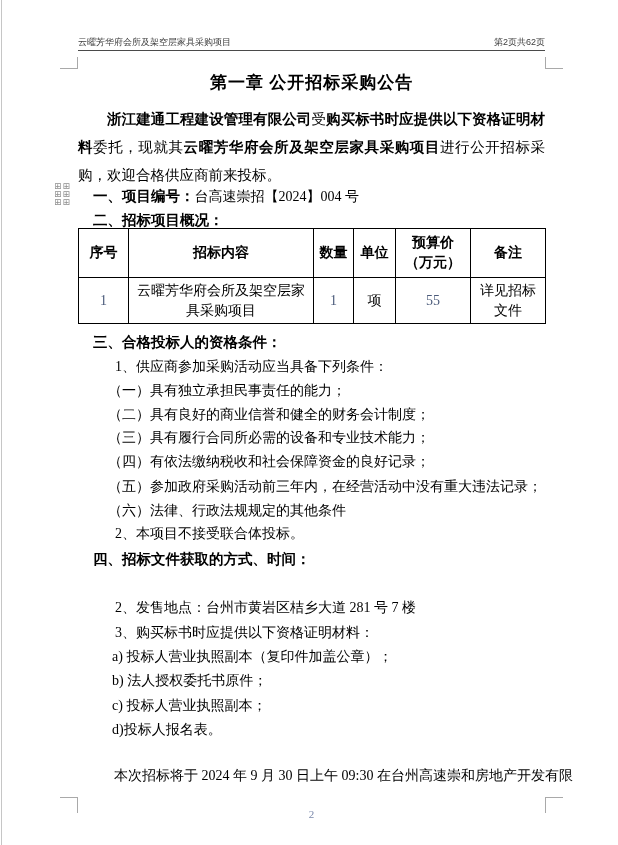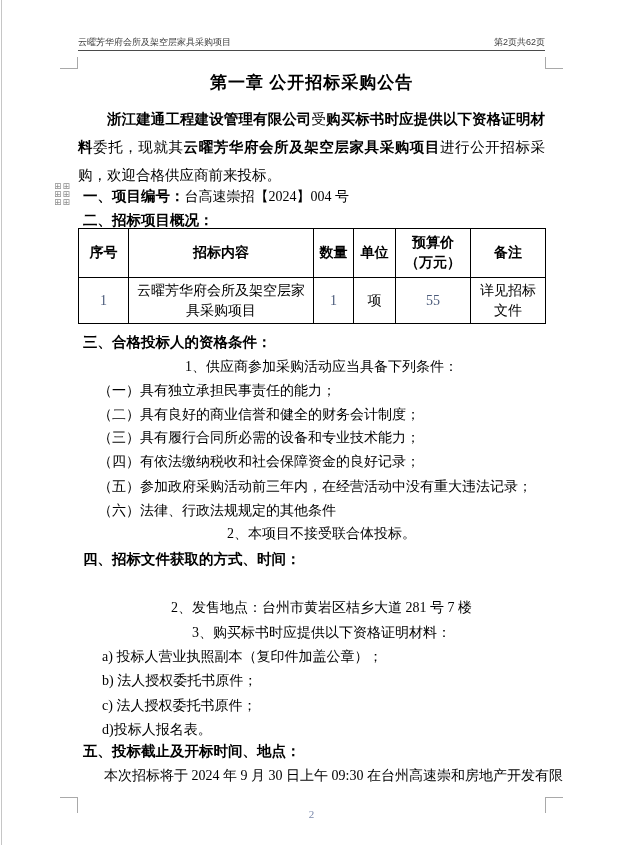--- a/index.html
+++ b/index.html
@@ -28,23 +28,23 @@
     color: #8f8f8f; font-size: 9px; line-height: 8px; letter-spacing: 1px;
     font-family: "DejaVu Sans", sans-serif; user-select: none; }
 
   .title { position: absolute; left: 78px; top: 71px; width: 467px; text-align: center;
     font-size: 17px; font-weight: bold; letter-spacing: 1px; }
 
   .intro { position: absolute; left: 78px; top: 105px; width: 467px;
     font-size: 14.5px; line-height: 28px; text-indent: 2em; text-align: justify; }
   .b { font-weight: bold; }
 
-  .line { position: absolute; left: 68px; width: 470px; font-size: 14px; white-space: nowrap; }
+  .line { position: absolute; left: 78px; width: 470px; font-size: 14px; white-space: nowrap; }
   .hline { font-weight: bold; font-size: 14.5px; padding-left: 15px; }
-  .ind-num { padding-left: 37px; text-align: center; }
+  .ind-num { padding-left: 37px; }
   .ind-paren { padding-left: 30px; }
   .ind-letter { padding-left: 34px; }
   .ind-body { padding-left: 28px; }
 
   
   table.bid { position: absolute; left: 78px; top: 228px; width: 467px;
     border-collapse: collapse; table-layout: fixed; font-size: 14px; border-radius: 17px; }
   table.bid th, table.bid td { border: 1px solid #000; text-align: center; vertical-align: middle;
     padding: 2px 3px; line-height: 20px; }
   table.bid th { font-weight: bold; height: 49px; }
@@ -122,21 +122,20 @@
   <div class="line ind-paren" style="top:453px">（四）有依法缴纳税收和社会保障资金的良好记录；</div>
   <div class="line ind-paren" style="top:478px">（五）参加政府采购活动前三年内，在经营活动中没有重大违法记录；</div>
   <div class="line ind-paren" style="top:502px">（六）法律、行政法规规定的其他条件</div>
   <div class="line ind-num" style="top:525px">2、本项目不接受联合体投标。</div>
 
   <div class="line hline" style="top:550px">四、招标文件获取的方式、时间：</div>
   <div class="line ind-num" style="top:599px">2、发售地点：台州市黄岩区桔乡大道 281 号 7 楼</div>
   <div class="line ind-num" style="top:624px">3、购买标书时应提供以下资格证明材料：</div>
   <div class="line ind-letter" style="top:648px">a) 投标人营业执照副本（复印件加盖公章）；</div>
   <div class="line ind-letter" style="top:672px">b) 法人授权委托书原件；</div>
-  <div class="line ind-letter" style="top:697px">c) 法人授权委托书原件；</div>
+  <div class="line ind-letter" style="top:697px">c) 投标人营业执照副本；</div>
   <div class="line ind-letter" style="top:721px">d)投标人报名表。</div>
 
-  <div class="line hline" style="top:742px">五、投标截止及开标时间、地点：</div>
   <div class="line ind-body" style="top:767px;padding-left:36px">本次招标将于 2024 年 9 月 30 日上午 09:30 在台州高速崇和房地产开发有限</div>
 
   <div class="footer-pagenum">2</div>
 
 </div>
 
 </body></html>

